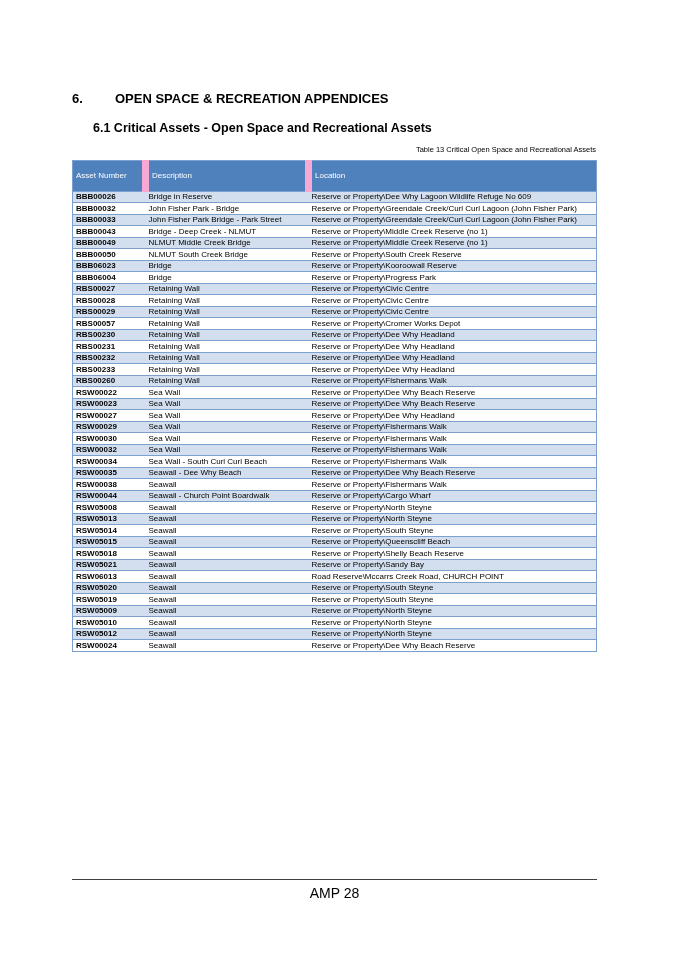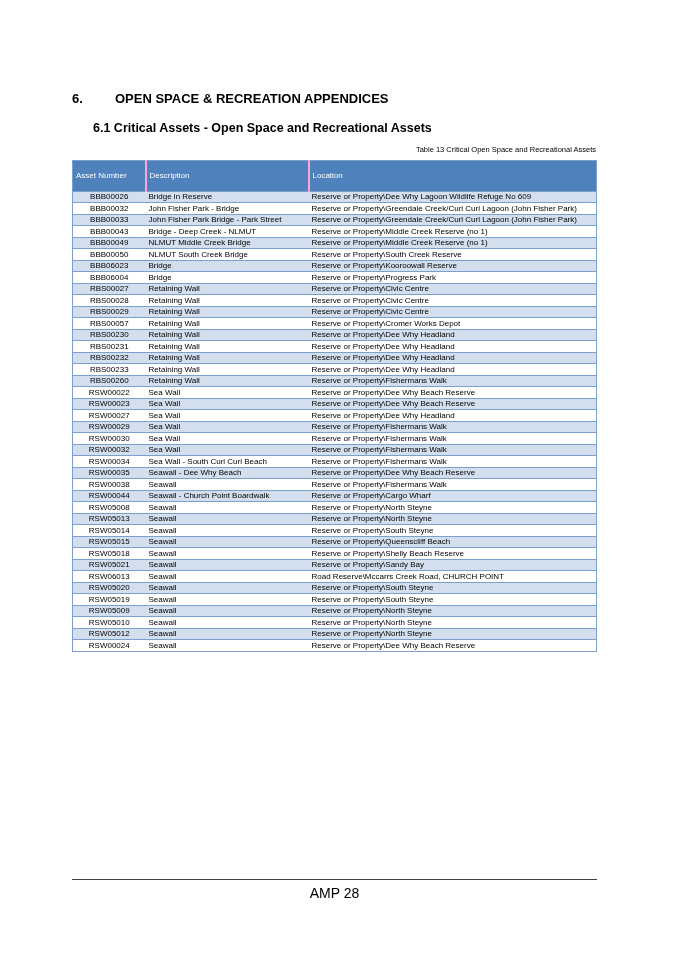--- a/index.html
+++ b/index.html
@@ -44,29 +44,29 @@
   }
   table.assets col.c1 { width: 73px; }
   table.assets col.c2 { width: 163px; }
   table.assets col.c3 { width: 288px; }
   table.assets th {
     background: var(--header-bg); color: var(--header-text);
     font-weight: normal; text-align: left;
     font-size: 8px; line-height: 9.5px;
     padding: 10px 3px;
   }
-  table.assets th + th { border-left: 2px solid #f9a8d4; }
+  table.assets th + th { border-left: 7px solid #f9a8d4; }
   table.assets tbody tr { border-top: 1px solid var(--border-col); }
   table.assets tbody tr:nth-child(odd) { background: var(--band-bg); }
   table.assets td {
     padding: 0.5px 3px; vertical-align: top;
     line-height: 9.5px; font-size: 8px; color: #000;
     overflow: hidden;
   }
-  table.assets td:first-child { font-weight: normal; text-align: center; }
+  table.assets td:first-child { font-weight: bold; }
   .footer-rule {
     position: absolute; left: 72px; top: 879px; width: 525px;
     border-top: 1.5px solid var(--rule-col);
   }
   .footer-text {
     position: absolute; left: 72px; top: 885px; width: 525px;
     text-align: center; font-size: 14px;
   }
 </style>
 </head>

